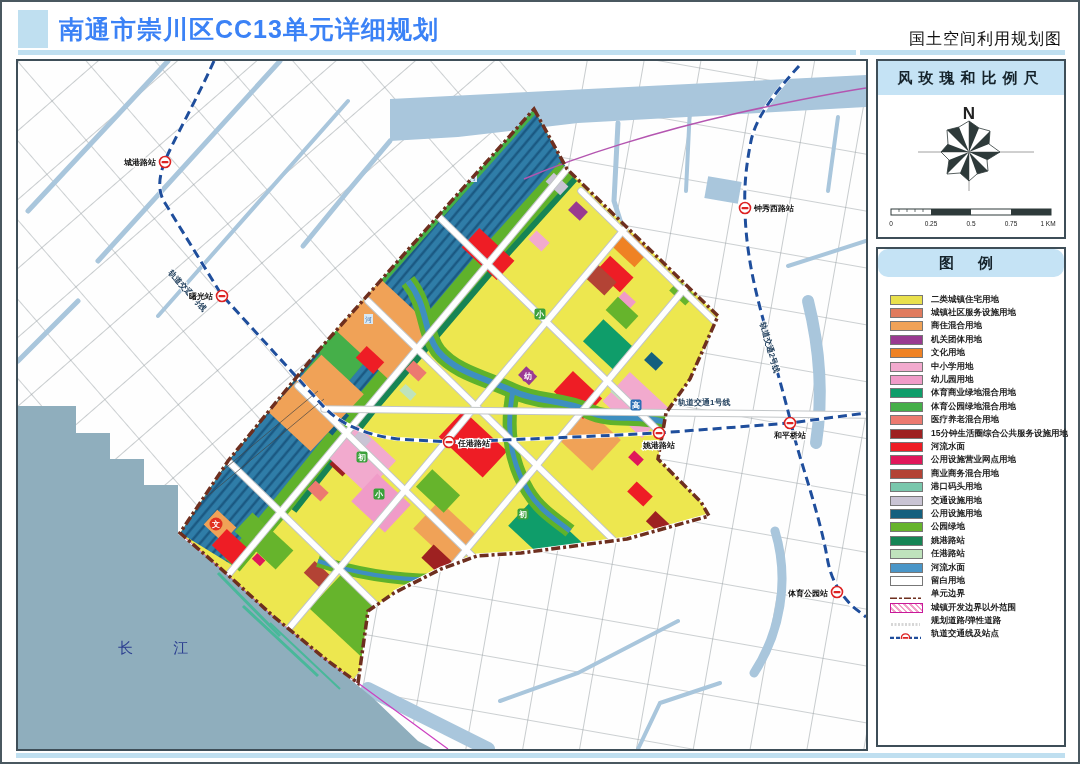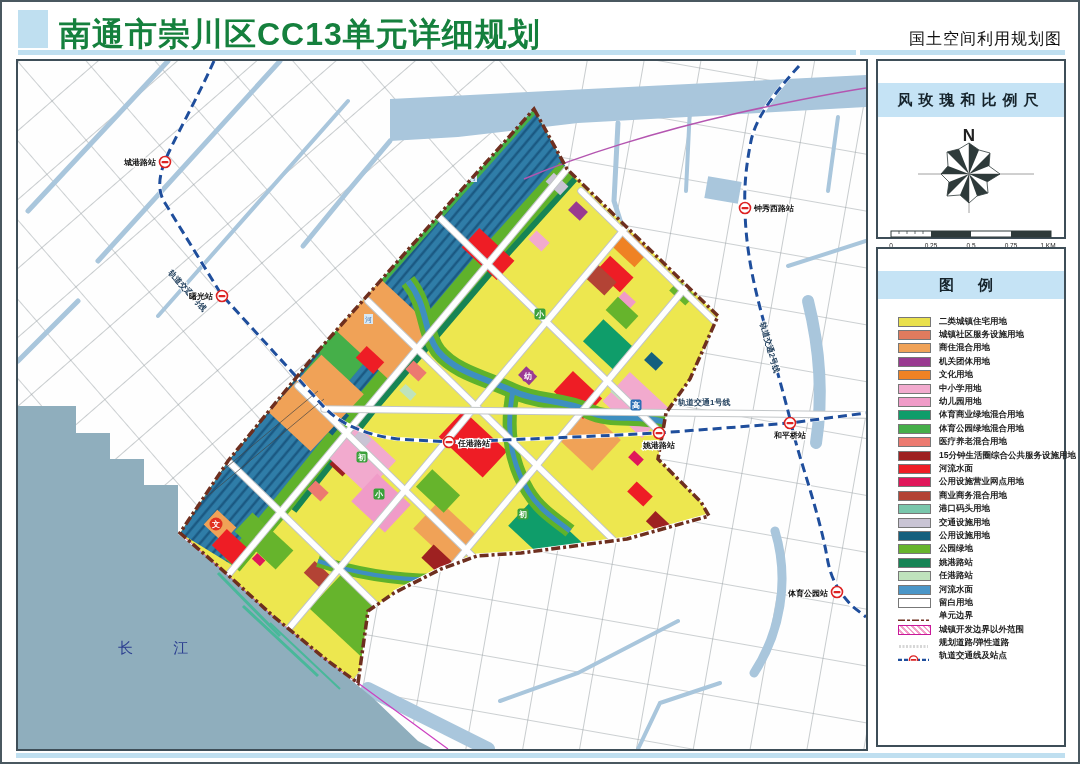--- a/index.html
+++ b/index.html
@@ -1,32 +1,32 @@
 <!DOCTYPE html>
 <html><head>
 <meta charset="utf-8">
 <style>
   html,body{margin:0;padding:0;background:#e8e8e8;}
   .page{position:relative;width:1080px;height:764px;background:#fff;border:2px solid #4a5860;box-sizing:border-box;
         font-family:"Liberation Sans",sans-serif;overflow:hidden;}
   .hdr-square{position:absolute;left:16px;top:8px;width:30px;height:38px;background:#BFDFF0;}
-  .hdr-title{position:absolute;left:57px;top:11px;font-size:32px;font-weight:bold;color:#15803d;letter-spacing:1px;white-space:nowrap;}
+  .hdr-title{position:absolute;left:57px;top:11px;font-size:25px;font-weight:bold;color:#3b82f6;letter-spacing:1px;white-space:nowrap;}
   .hdr-right{position:absolute;right:16px;top:27px;font-size:16px;font-weight:normal;color:#101010;letter-spacing:1px;white-space:nowrap;}
   .hdr-bar{position:absolute;top:48px;height:5px;background:#BFDFF0;}
   .hdr-bar.b1{left:16px;width:838px;}
   .hdr-bar.b2{left:858px;width:205px;}
   .bottom-bar{position:absolute;top:751px;left:14px;width:1049px;height:5px;background:#BFDFF0;}
   .map-frame{position:absolute;left:14px;top:57px;width:848px;height:688px;border:2px solid #3E4E58;box-sizing:content-box;background:#fff;}
   .panel{position:absolute;left:874px;width:190px;border:2px solid #3E4E58;background:#fff;box-sizing:border-box;}
   .panel-a{top:57px;height:180px;}
   .panel-b{top:245px;height:500px;}
-  .panel-hd{background:#C5E3F5;text-align:center;font-weight:bold;color:#15232b;margin-top:22px;}
+  .panel-hd{background:#C5E3F5;text-align:center;font-weight:bold;color:#15232b;}
   .panel-a .panel-hd{height:34px;line-height:34px;font-size:15px;letter-spacing:6px;}
-  .panel-b .panel-hd{height:28px;line-height:28px;font-size:15px;letter-spacing:10px;}
-  .legend-list{padding:16px 0 0 20px;}
+  .panel-b .panel-hd{height:28px;line-height:28px;font-size:15px;letter-spacing:10px;border-radius:10px;}
+  .legend-list{padding:16px 0 0 12px;}
   .lg-row{display:flex;align-items:center;height:13.4px;}
   .lg-sw{width:33px;height:10px;flex:0 0 33px;border:1px solid #777;box-sizing:border-box;background:#fff;position:relative;overflow:hidden;}
   .lg-sw.nb{border:none;}
   .lg-sw.hatch{border:1px solid #C8189A;background:repeating-linear-gradient(45deg,#ffffff 0 2px,#F2A0C8 2px 4px);}
   .lg-lab{margin-left:8px;font-size:8.5px;font-weight:bold;color:#222;white-space:nowrap;}
   svg text{font-family:"Liberation Sans",sans-serif;}
   .stlab{font-size:8px;font-weight:bold;fill:#111;paint-order:stroke;stroke:#ffffff;stroke-width:2.4px;}
   .mlab{font-size:8px;fill:#24425f;paint-order:stroke;stroke:#fff;stroke-width:2px;font-weight:bold;}
   .rdc{stroke:#C2C6C8;stroke-width:7.5;fill:none;stroke-linecap:round;}
   .rd{stroke:#ffffff;stroke-width:5.5;fill:none;stroke-linecap:round;}

